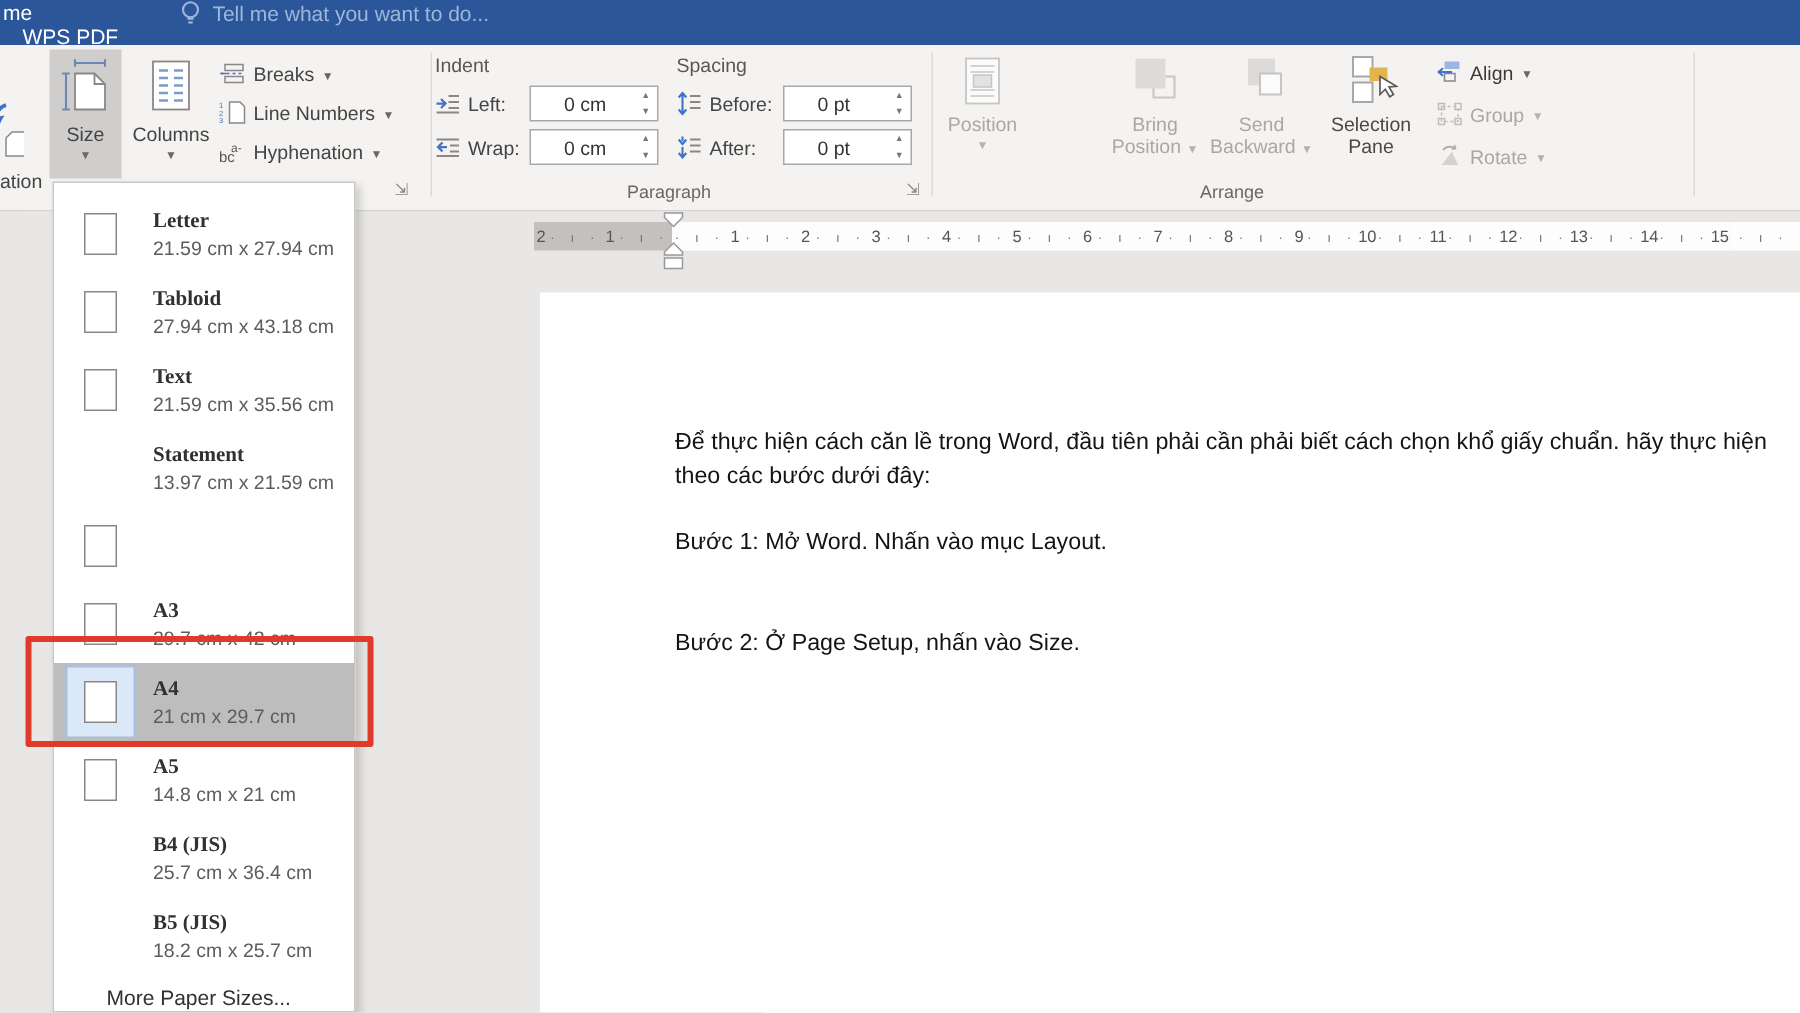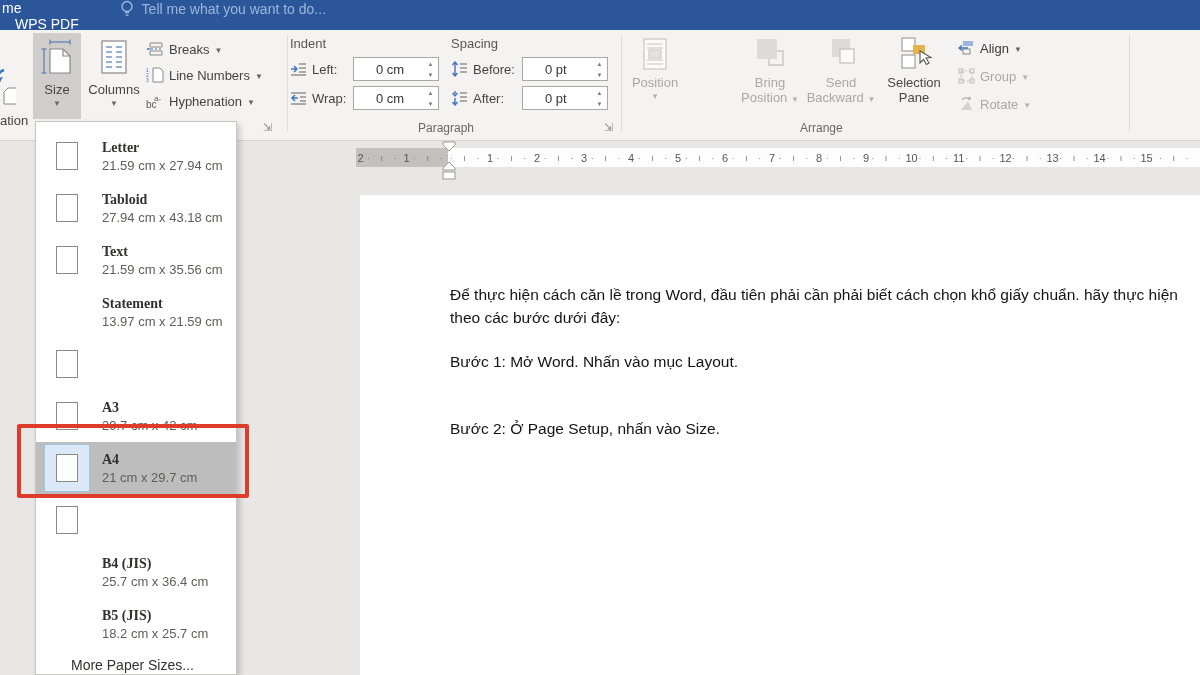--- a/index.html
+++ b/index.html
@@ -548,20 +548,24 @@
       </div>
       <div class="dd-text">
         <div class="dd-name">A4</div>
         <div class="dd-dims">21 cm x 29.7 cm</div>
       </div>
     </div>
       <div class="dd-item">
       <div class="dd-icon-cell">
         <div class="dd-page"></div>
       </div>
+      <div class="dd-text">
+        <div class="dd-name">A5</div>
+        <div class="dd-dims">14.8 cm x 21 cm</div>
+      </div>
     </div>
       <div class="dd-item no-icon">
       <div class="dd-icon-cell">
         <div class="dd-page"></div>
       </div>
       <div class="dd-text">
         <div class="dd-name">B4 (JIS)</div>
         <div class="dd-dims">25.7 cm x 36.4 cm</div>
       </div>
     </div>

